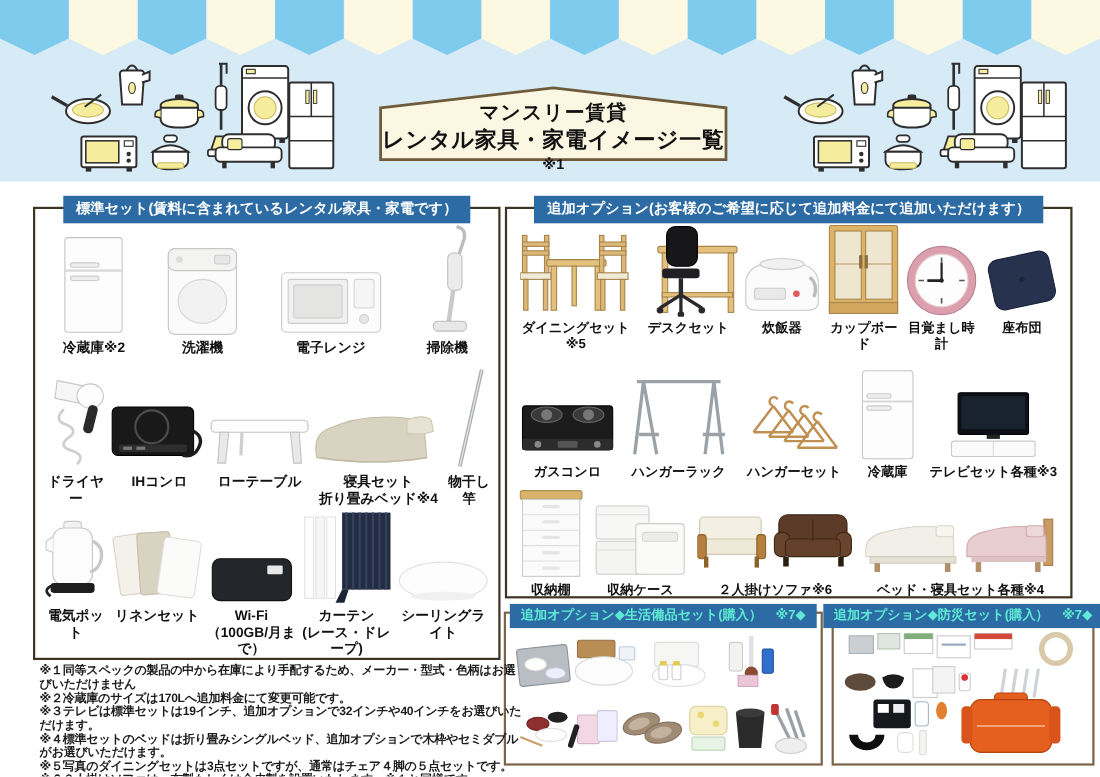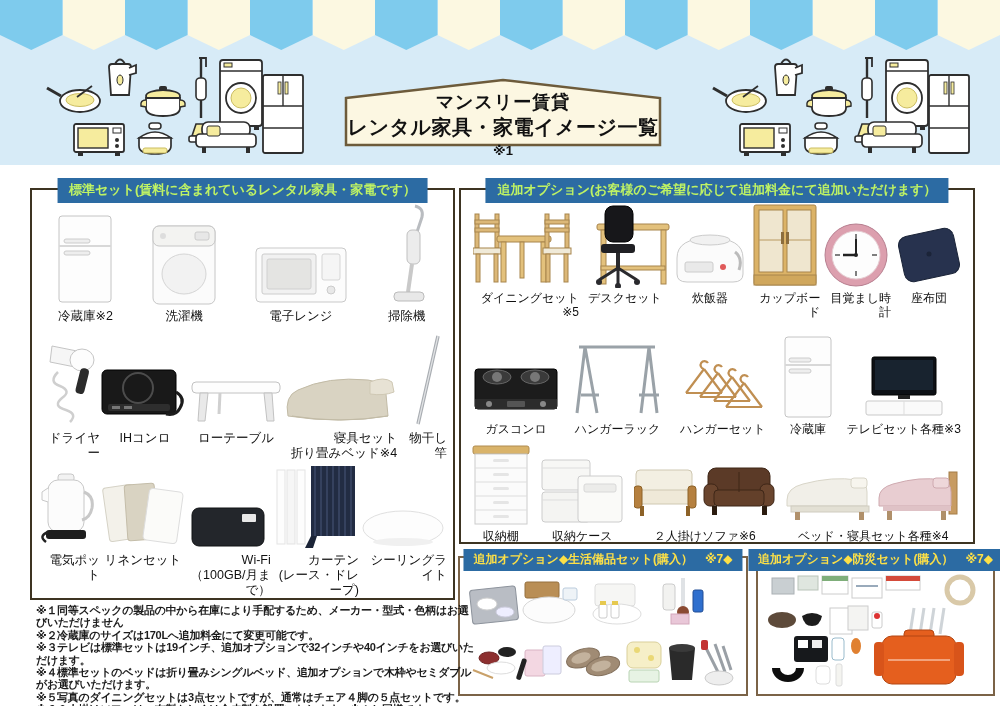--- a/index.html
+++ b/index.html
@@ -26,44 +26,44 @@
   .plaque-text { position:absolute; left:0; top:14px; width:100%; text-align:center; color:#111; }
   .plaque-line1 { font-size:18px; font-weight:bold; letter-spacing:1px; }
   .plaque-line2 { font-size:20px; font-weight:bold; letter-spacing:0.5px; }
   .plaque-note  { font-size:13px; font-weight:bold; }
 
   
   .panel { position:absolute; background:#fff; border:2px solid #3d3422; }
   .standard-panel { left:30px;  top:188px; width:425px; height:412px; }
   .options-panel  { left:459px; top:188px; width:516px; height:356px; }
   .panel-header { position:absolute; top:-12px; left:50%; transform:translateX(-50%);
-      background:#2C6BA3; color:#bef264; font-weight:bold; font-size:13px;
+      background:#2C6BA3; color:#ffffff; font-weight:bold; font-size:13px;
       padding:3px 12px 4px; white-space:nowrap; }
 
   .p-row { display:flex; justify-content:space-around; align-items:flex-start; padding:0 6px; }
   .cell { display:flex; flex-direction:column; align-items:center; }
   .cell .img { display:flex; align-items:flex-end; justify-content:center; }
-  .cell .lbl { font-size:12.5px; font-weight:normal; color:#111; text-align:right;
+  .cell .lbl { font-size:12.5px; font-weight:bold; color:#111; text-align:center;
                white-space:pre-line; line-height:1.18; margin-top:3px; }
   .options-panel .cell .lbl { font-size:12px; }
 
   .standard-panel .row1 { margin-top:4px; } .standard-panel .row1 .img { height:112px; }
   .standard-panel .row2 { margin-top:8px;  } .standard-panel .row2 .img { height:96px; }
   .standard-panel .row3 { margin-top:6px;  } .standard-panel .row3 .img { height:84px; }
 
   .options-panel .row1 { margin-top:12px; } .options-panel .row1 .img { height:86px; }
   .options-panel .row2 { margin-top:6px;  } .options-panel .row2 .img { height:94px; }
   .options-panel .row3 { margin-top:6px;  } .options-panel .row3 .img { height:84px; }
 
   
   .pbox { position:absolute; background:#fff; border:2.5px solid #7b6347; }
   .box-a { left:458px; top:556px; width:290px; height:140px; }
   .box-b { left:756px; top:556px; width:239px; height:140px; }
   .pbox-header { position:absolute; top:-9px; left:50%; transform:translateX(-50%);
-      background:#2C6BA3; color:#fde047; font-weight:bold; font-size:12px;
+      background:#2C6BA3; color:#5eead4; font-weight:bold; font-size:12px;
       padding:2px 10px 3px; white-space:nowrap; }
   .pbox-content { position:absolute; left:0; top:16px; width:100%; display:flex; justify-content:center; }
 
   
   .footnotes { position:absolute; left:36px; top:604px; width:440px;
       font-size:11px; font-weight:bold; color:#1c1c1c; line-height:12.4px; letter-spacing:-0.3px; }
 </style>
 </head>
 <body>
 

